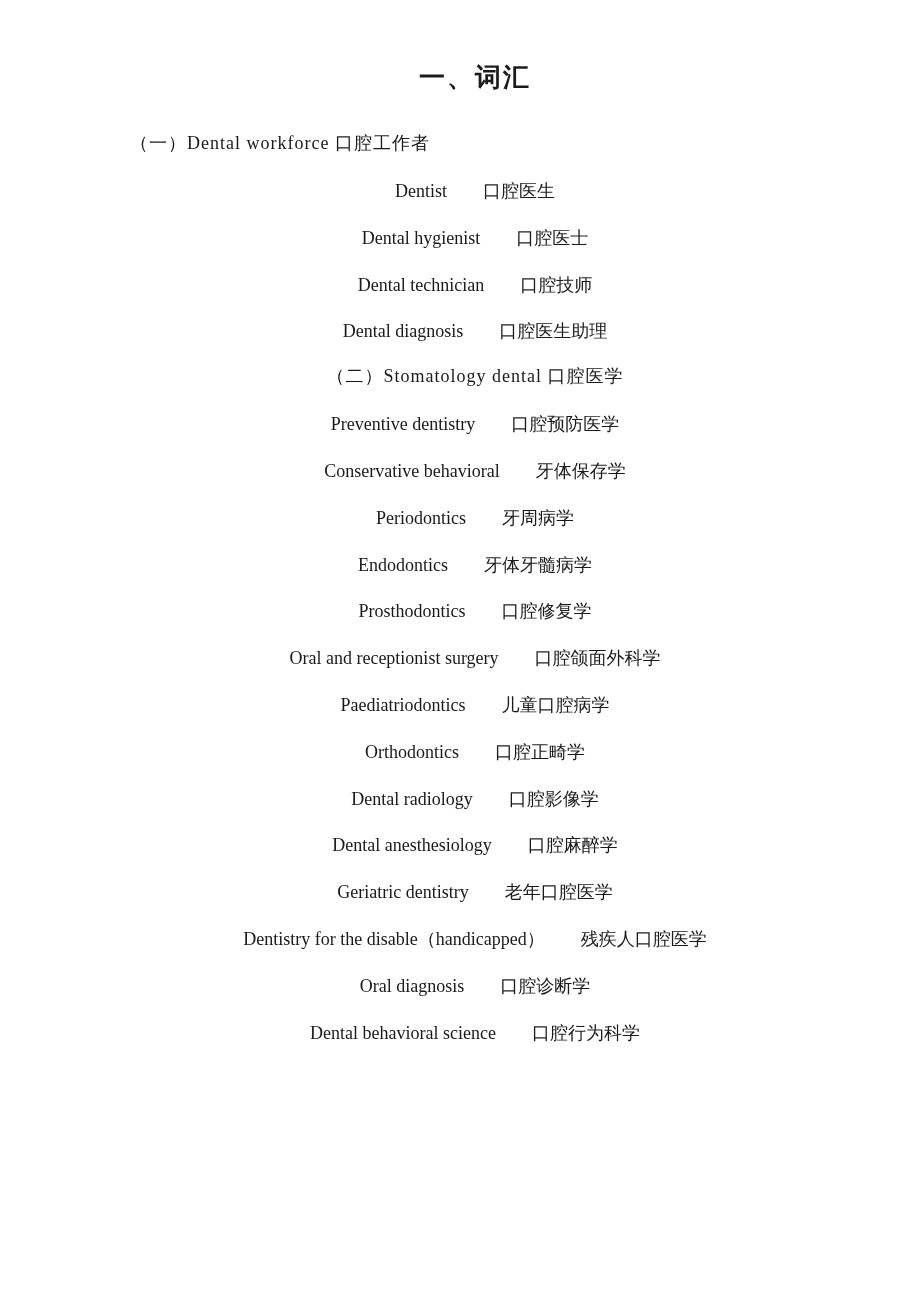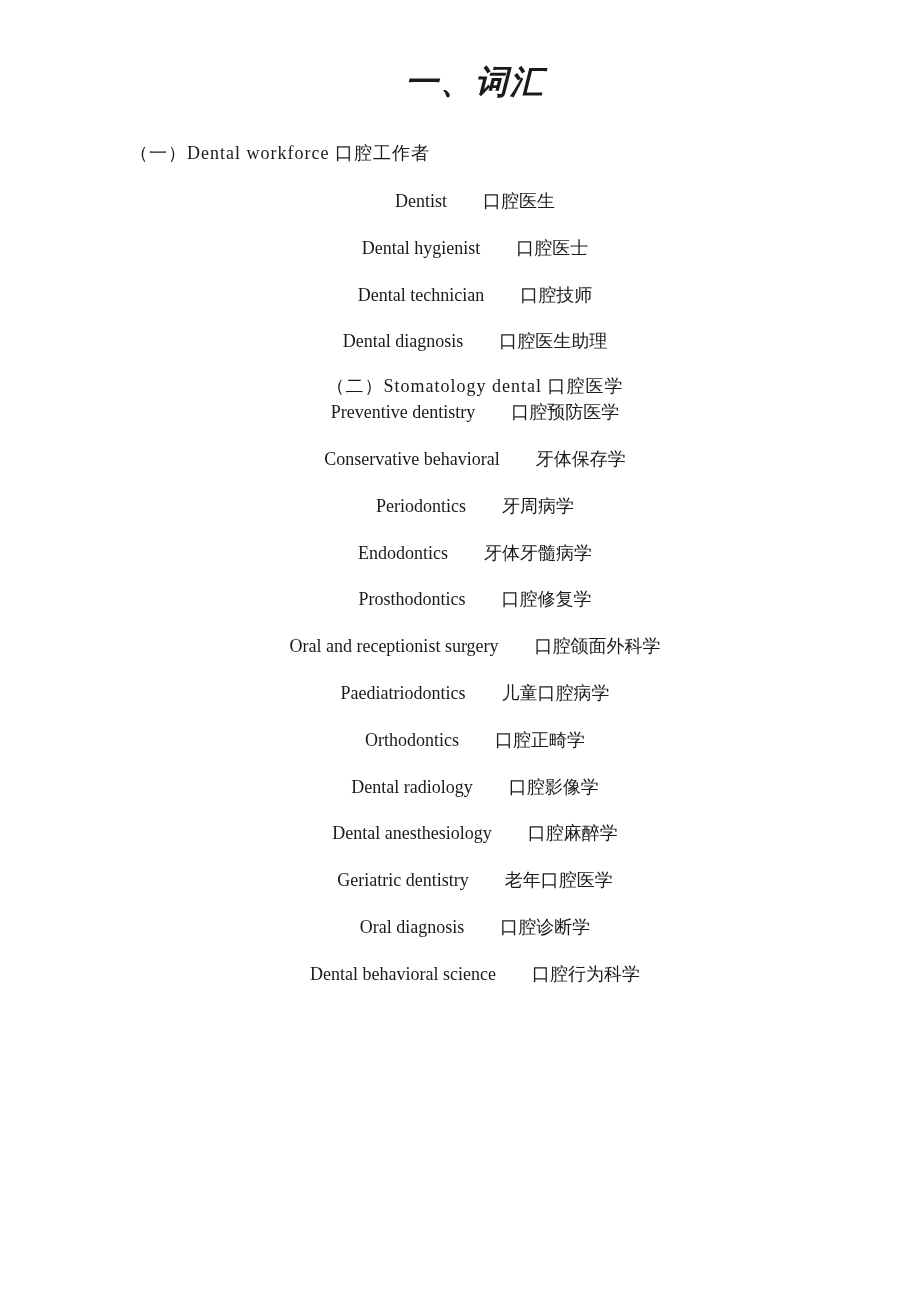--- a/index.html
+++ b/index.html
@@ -12,44 +12,44 @@
       background-color: #ffffff;
       font-family: "Times New Roman", Times, serif;
       width: 920px;
       min-height: 1302px;
       padding: 60px 100px 60px 130px;
       color: #1a1a1a;
     }
 
     .page-title {
       text-align: center;
-      font-size: 33px;
+      font-size: 26px;
       font-weight: bold;
       margin-bottom: 36px;
       letter-spacing: 2px;
-      font-style: italic;
     }
 
     .section-header {
       text-align: left;
       font-size: 18px;
       margin-bottom: 22px;
       letter-spacing: 1px;
     }
 
     .vocab-item {
       font-size: 18px;
       margin-bottom: 18px;
       line-height: 1.6;
       text-align: center;
     }
 
     .section-header-2 {
       text-align: center;
       font-size: 18px;
+      margin-bottom: 22px;
       margin-top: 8px;
       letter-spacing: 1px;
     }
   </style>
 </head>
 <body>
 
 <h1 class="page-title">一、词汇</h1>
 
 <div class="section-header">（一）Dental workforce  口腔工作者</div>
@@ -68,15 +68,16 @@
     <div class="vocab-item">Conservative behavioral　　牙体保存学</div>
     <div class="vocab-item">Periodontics　　牙周病学</div>
     <div class="vocab-item">Endodontics　　牙体牙髓病学</div>
     <div class="vocab-item">Prosthodontics　　口腔修复学</div>
     <div class="vocab-item">Oral and receptionist surgery　　口腔颌面外科学</div>
     <div class="vocab-item">Paediatriodontics　　儿童口腔病学</div>
     <div class="vocab-item">Orthodontics　　口腔正畸学</div>
     <div class="vocab-item">Dental radiology　　口腔影像学</div>
     <div class="vocab-item">Dental anesthesiology　　口腔麻醉学</div>
     <div class="vocab-item">Geriatric dentistry　　老年口腔医学</div>
+    <div class="vocab-item">Dentistry for the disable（handicapped）　　残疾人口腔医学</div>
     <div class="vocab-item">Oral diagnosis　　口腔诊断学</div>
     <div class="vocab-item">Dental behavioral science　　口腔行为科学</div>
   </div>
 
 </body></html>

